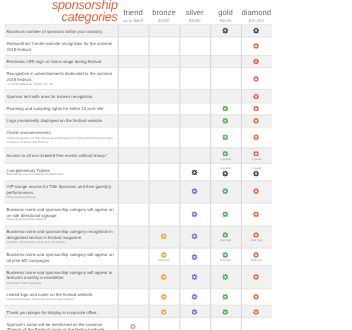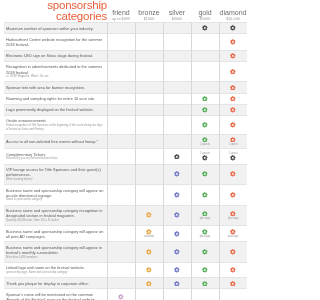--- a/index.html
+++ b/index.html
@@ -10,21 +10,21 @@
   }
   .sheet{width:251px;height:300px;position:relative;background:#fff;box-sizing:border-box;padding:0 4px;}
 
   table.grid{border-collapse:collapse;width:243px;table-layout:fixed;}
 
   col.c-label{width:103px;}
   col.c-tier{width:28px;}
 
   
   tr.head td{vertical-align:bottom;padding:0;border:none;}
-  .title-cell{padding:3px 4px 4px 0;text-align:right;}
+  .title-cell{padding:3px 4px 4px 0;text-align:right;font-style:italic;}
   .title{
     color:#e8603c;font-size:11.5px;line-height:11px;font-weight:400;
     letter-spacing:-0.2px;
   }
   .tier-head{
     text-align:center;padding:0 0 3px 0;border-left:1px solid #d7d8d9;
   }
   .tier-name{font-size:7px;color:#6d6e71;line-height:8px;}
   .tier-price{font-size:3.6px;color:#939598;line-height:5px;letter-spacing:.1px;}
 

